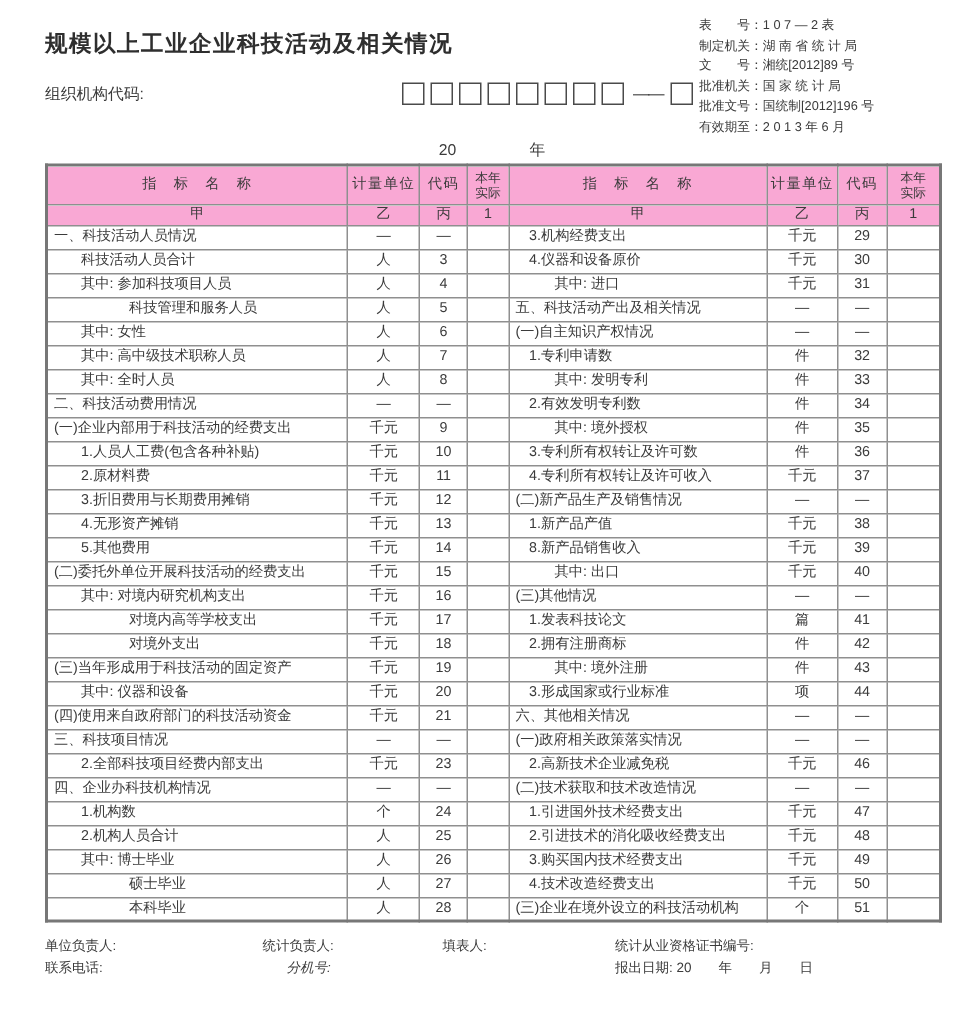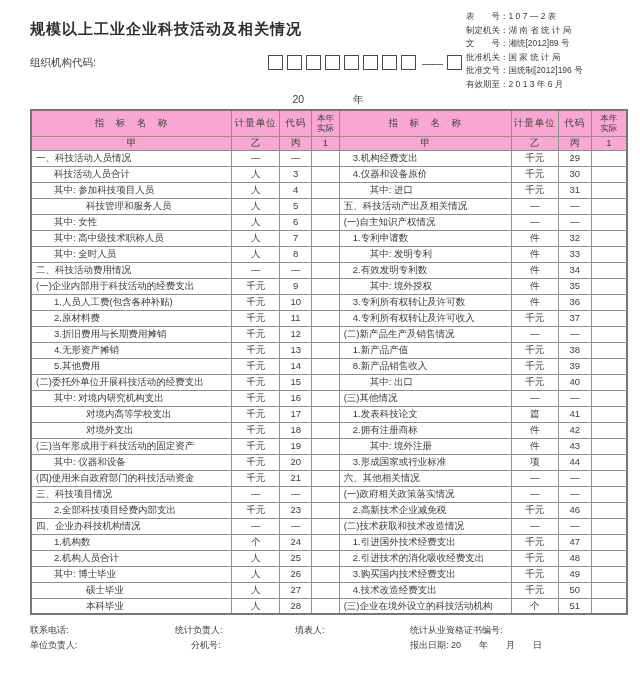--- a/index.html
+++ b/index.html
@@ -87,21 +87,21 @@
   .footer{
     margin-top:8px;
     font-size:9px;
     line-height:15px;
     display:flex;
   }
   .f-col1{width:145px;}
   .f-col2{width:120px;}
   .f-col3{width:115px;}
   .f-col4{flex:1;}
-  .f-ext{padding-left:16px;}
+  .f-ext{padding-left:16px;font-style:italic;}
 </style>
 </head>
 <body>
 
 <div class="sheet">
 
   <div class="tophdr">
     <div class="hdr-left">
       <h1 class="page-title">规模以上工业企业科技活动及相关情况</h1>
       <div class="org-line">
@@ -477,22 +477,22 @@
           <td class="c-name tR0">(三)企业在境外设立的科技活动机构</td>
           <td class="c-unit">个</td>
           <td class="c-code">51</td>
           <td class="c-act"></td>
         </tr>
       </tbody>
   </table>
 
   <div class="footer">
     <div class="f-col1">
+      <div>单位负责人:</div>
       <div>联系电话:</div>
-      <div>单位负责人:</div>
     </div>
     <div class="f-col2">
       <div>统计负责人:</div>
       <div class="f-ext">分机号:</div>
     </div>
     <div class="f-col3">
       <div>填表人:</div>
     </div>
     <div class="f-col4">
       <div>统计从业资格证书编号:</div>

